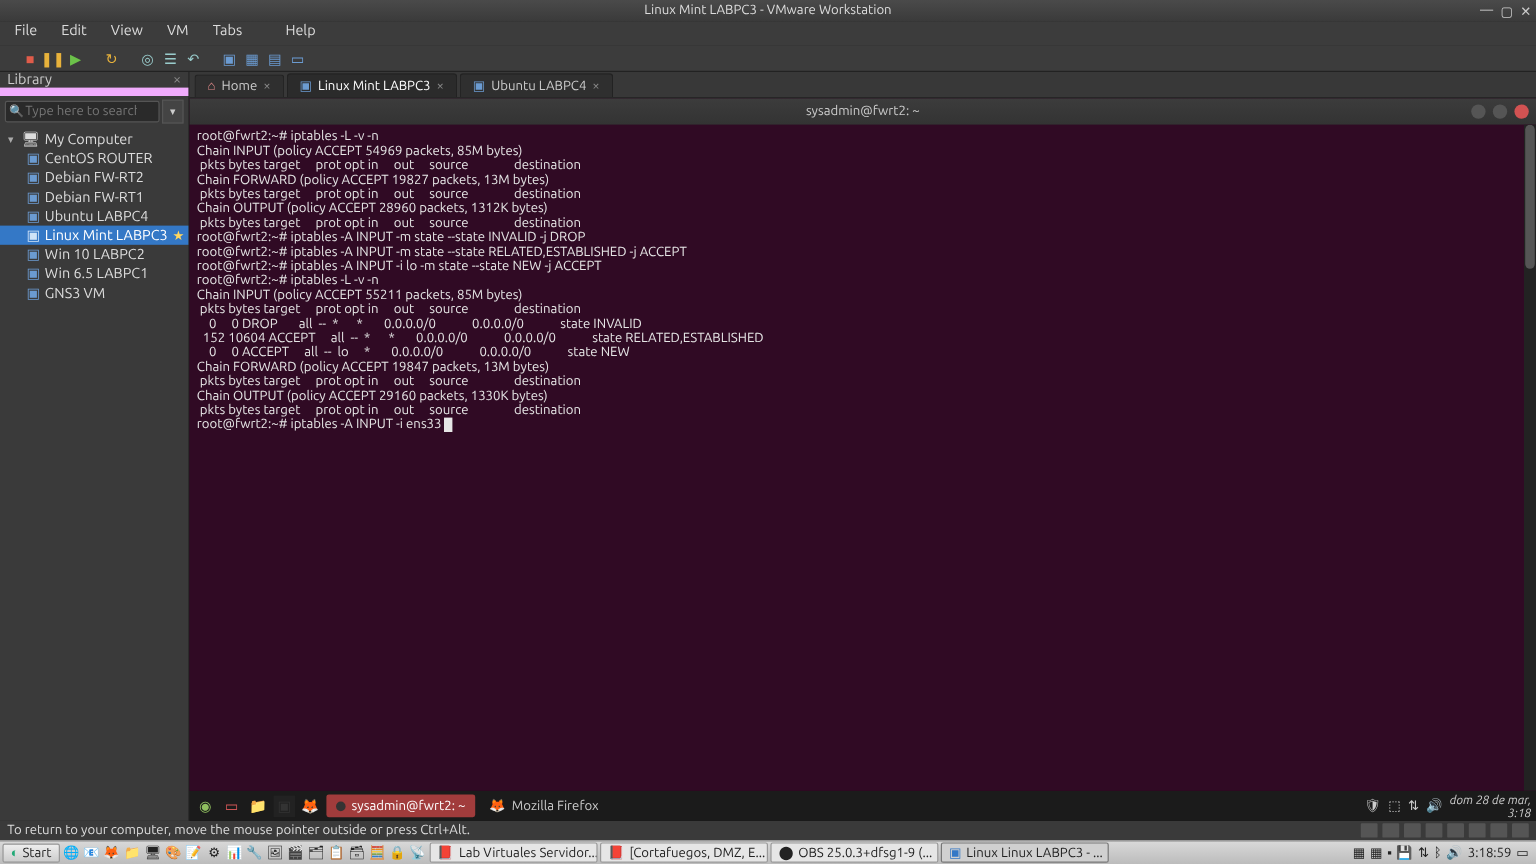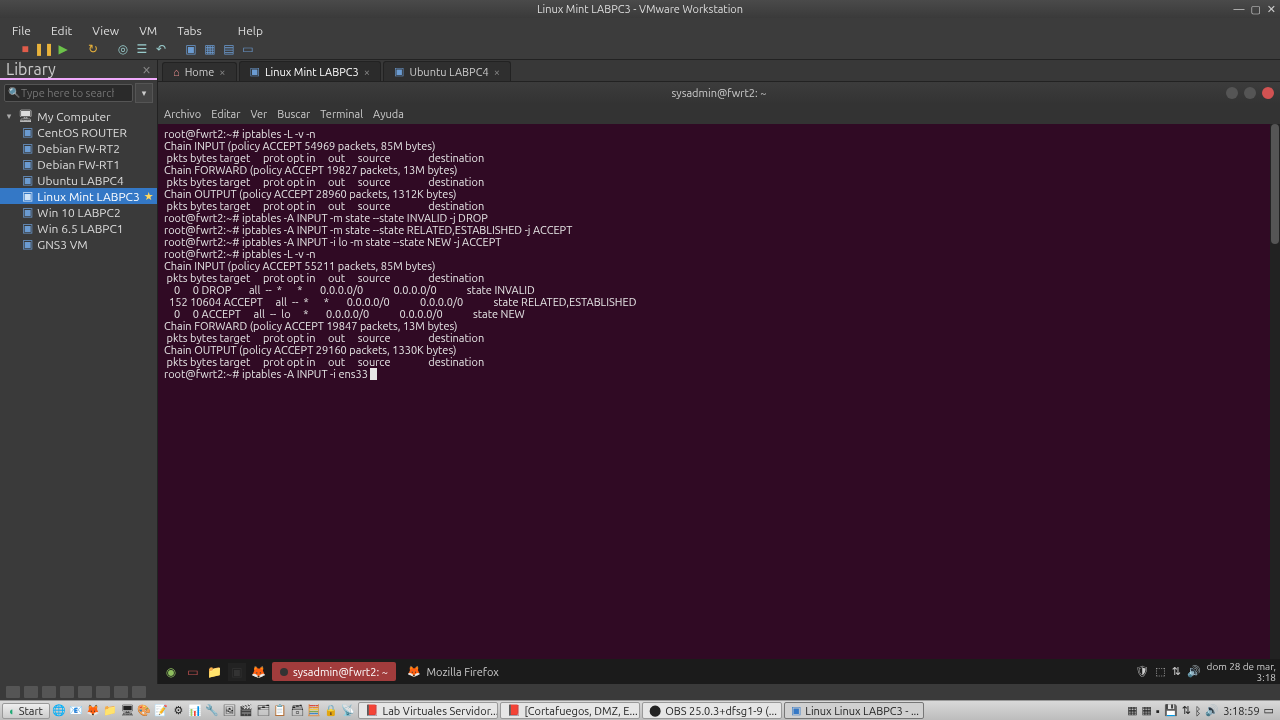--- a/index.html
+++ b/index.html
@@ -4,34 +4,34 @@
 <style>
 * { margin: 0; padding: 0; box-sizing: border-box; font-family: "Ubuntu", "Segoe UI", sans-serif; }
 body { width: 1280px; height: 720px; background: #2b2b2b; overflow: hidden; font-size: 11px; }
 
 
 .titlebar { height: 18px; background: linear-gradient(#4a4a4a,#3a3a3a); display: flex; align-items: center; justify-content: center; color: #ddd; font-size: 11px; position: relative; }
 .titlebar .win-controls { position: absolute; right: 4px; display: flex; gap: 6px; }
 .titlebar .win-controls span { cursor: pointer; color: #ccc; font-size: 11px; }
 
 
-.menubar { height: 20px; background: #3c3c3c; display: flex; align-items: flex-end; padding: 0 6px; gap: 8px; color: #ddd; font-size: 12px; }
+.menubar { height: 20px; background: #3c3c3c; display: flex; align-items: flex-start; padding: 0 6px; gap: 8px; color: #ddd; font-size: 12px; }
 .menuitem { padding: 1px 6px; cursor: pointer; }
 
 
 .toolbar { height: 22px; background: #3c3c3c; display: flex; align-items: center; padding: 0 6px; gap: 3px; border-bottom: 1px solid #222; }
 .tool-icon { width: 16px; height: 16px; display: inline-flex; align-items: center; justify-content: center; font-size: 12px; }
 .tool-sep { width: 8px; }
 
 
 .main { display: flex; height: 624px; }
 
 
 .library { width: 158px; background: #3a3a3a; border-right: 1px solid #222; display: flex; flex-direction: column; }
-.library-header { height: 20px; display: flex; align-items: center; justify-content: space-between; padding: 0 6px; color: #ccc; font-size: 16px; border-bottom: 2px solid #f0abfc; }
+.library-header { height: 20px; display: flex; align-items: center; justify-content: space-between; padding: 0 6px; color: #ccc; font-size: 12px; border-bottom: 7px solid #f0abfc; }
 .library-header .close-x { color: #888; cursor: pointer; }
 .search-row { display: flex; align-items: center; padding: 3px 4px; gap: 2px; }
 .search-input { flex: 1; background: #2a2a2a; border: 1px solid #555; color: #aaa; font-size: 11px; padding: 2px 18px 2px 4px; border-radius: 2px; }
 .search-wrap { position: relative; flex: 1; }
 .search-wrap .mag { position: absolute; left: 4px; top: 3px; color: #888; font-size: 10px; }
 .search-wrap input { padding-left: 16px; width: 100%; }
 .dd-btn { width: 18px; height: 20px; background: #444; border: 1px solid #555; color: #ccc; display: flex; align-items: center; justify-content: center; font-size: 9px; cursor: pointer; }
 
 .tree { padding: 2px 0; color: #ddd; font-size: 12px; }
 .tree-row { display: flex; align-items: center; padding: 1px 4px; cursor: pointer; gap: 4px; white-space: nowrap; }
@@ -66,21 +66,21 @@
 .term-scrollbar .thumb { position: absolute; top: 0; left: 1px; right: 1px; height: 120px; background: #555; border-radius: 4px; }
 
 
 .guest-panel { height: 25px; background: #1b1b1b; display: flex; align-items: center; padding: 0 4px; gap: 4px; color: #ccc; font-size: 11px; }
 .panel-icon { width: 18px; height: 18px; display: flex; align-items: center; justify-content: center; font-size: 12px; }
 .task-btn { height: 19px; padding: 0 8px; display: flex; align-items: center; gap: 5px; border-radius: 2px; cursor: pointer; font-size: 11px; }
 .task-btn.active { background: #a13c3c; color: #fff; }
 .task-btn .dot { width: 8px; height: 8px; border-radius: 4px; background: #333; display: inline-block; }
 .panel-spacer { flex: 1; }
 .panel-tray { display: flex; align-items: center; gap: 6px; }
-.panel-clock { font-size: 10px; text-align: right; line-height: 11px; }
+.panel-clock { font-size: 10px; text-align: right; line-height: 11px; font-style: italic; }
 
 
 .statusbar { height: 16px; background: #3a3a3a; color: #ddd; font-size: 11px; display: flex; align-items: center; padding: 0 6px; justify-content: space-between; }
 .status-icons { display: flex; gap: 4px; }
 .status-icons span { width: 14px; height: 12px; background: #555; border-radius: 1px; display: inline-block; }
 
 
 .host-taskbar { height: 20px; background: linear-gradient(#d9d9d9,#bcbcbc); display: flex; align-items: center; font-size: 11px; color: #222; padding: 0 2px; gap: 2px; border-top: 1px solid #999; }
 .start-btn { padding: 1px 6px; background: linear-gradient(#eee,#ccc); border: 1px solid #999; border-radius: 2px; cursor: pointer; display: flex; align-items: center; gap: 3px; font-size: 11px; }
 .ql-icon { width: 15px; height: 15px; display: inline-flex; align-items: center; justify-content: center; font-size: 11px; cursor: pointer; }
@@ -207,28 +207,20 @@
     <div class="guest">
       <div class="term-window">
         <div class="term-titlebar">
           <span>sysadmin@fwrt2: ~</span>
           <div class="term-winbtns">
             <span class="term-winbtn"></span>
             <span class="term-winbtn"></span>
             <span class="term-winbtn close"></span>
           </div>
         </div>
-        <div class="term-menubar">
-          <span>Archivo</span>
-          <span>Editar</span>
-          <span>Ver</span>
-          <span>Buscar</span>
-          <span>Terminal</span>
-          <span>Ayuda</span>
-        </div>
         <div class="term-body" id="term-body"><div>root@fwrt2:~# iptables -L -v -n</div><div>Chain INPUT (policy ACCEPT 54969 packets, 85M bytes)</div><div> pkts bytes target     prot opt in     out     source               destination</div><div></div><div>Chain FORWARD (policy ACCEPT 19827 packets, 13M bytes)</div><div> pkts bytes target     prot opt in     out     source               destination</div><div></div><div>Chain OUTPUT (policy ACCEPT 28960 packets, 1312K bytes)</div><div> pkts bytes target     prot opt in     out     source               destination</div><div>root@fwrt2:~# iptables -A INPUT -m state --state INVALID -j DROP</div><div>root@fwrt2:~# iptables -A INPUT -m state --state RELATED,ESTABLISHED -j ACCEPT</div><div>root@fwrt2:~# iptables -A INPUT -i lo -m state --state NEW -j ACCEPT</div><div>root@fwrt2:~# iptables -L -v -n</div><div>Chain INPUT (policy ACCEPT 55211 packets, 85M bytes)</div><div> pkts bytes target     prot opt in     out     source               destination</div><div>    0     0 DROP       all  --  *      *       0.0.0.0/0            0.0.0.0/0            state INVALID</div><div>  152 10604 ACCEPT     all  --  *      *       0.0.0.0/0            0.0.0.0/0            state RELATED,ESTABLISHED</div><div>    0     0 ACCEPT     all  --  lo     *       0.0.0.0/0            0.0.0.0/0            state NEW</div><div></div><div>Chain FORWARD (policy ACCEPT 19847 packets, 13M bytes)</div><div> pkts bytes target     prot opt in     out     source               destination</div><div></div><div>Chain OUTPUT (policy ACCEPT 29160 packets, 1330K bytes)</div><div> pkts bytes target     prot opt in     out     source               destination</div><div>root@fwrt2:~# iptables -A INPUT -i ens33 <span class="cursor"></span></div>
           <div class="term-scrollbar"><div class="thumb"></div></div>
         </div>
       </div>
 
       <div class="guest-panel">
         <span class="panel-icon" style="color:#8fbf5f">◉</span>
         <span class="panel-icon" style="color:#c55">▭</span>
         <span class="panel-icon" style="color:#c98b4a">📁</span>
         <span class="panel-icon" style="color:#333;background:#222">▣</span>
@@ -251,20 +243,21 @@
             <div>dom 28 de mar,</div>
             <div>3:18</div>
           </div>
         </div>
       </div>
     </div>
   </div>
 </div>
 
 <div class="statusbar">
+  <span>To return to your computer, move the mouse pointer outside or press Ctrl+Alt.</span>
   <div class="status-icons">
     <span></span>
     <span></span>
     <span></span>
     <span></span>
     <span></span>
     <span></span>
     <span></span>
     <span></span>
   </div>

